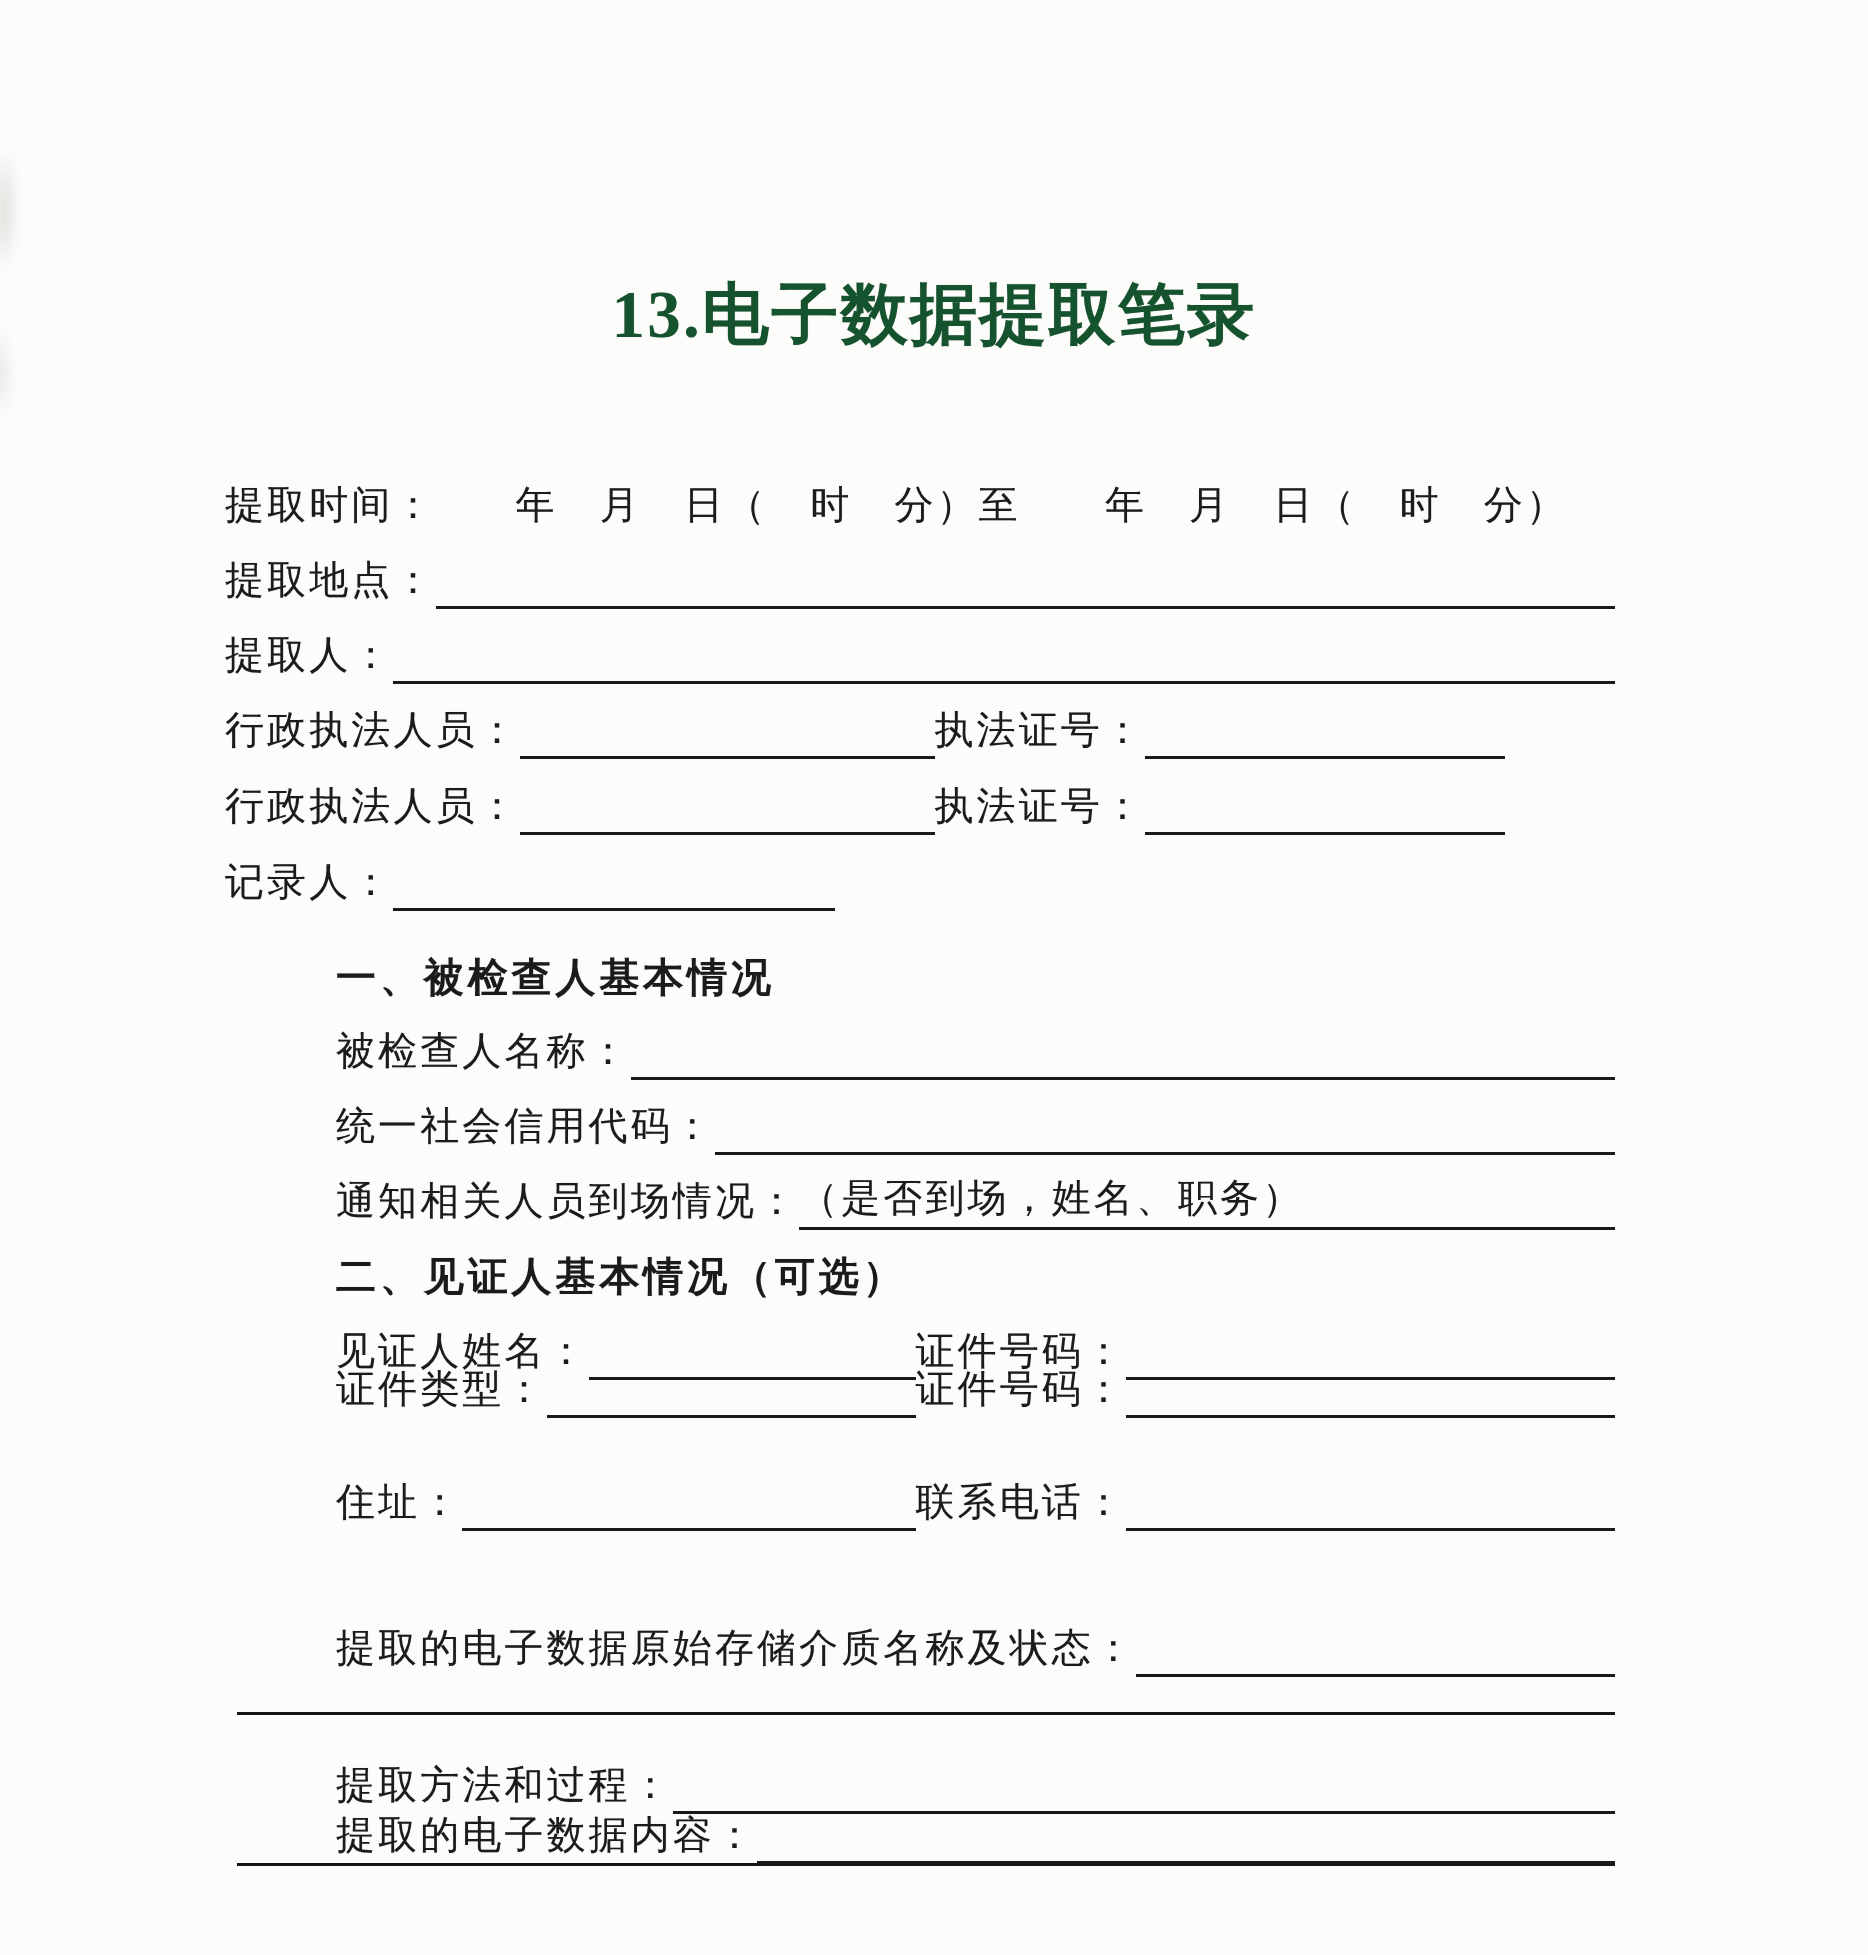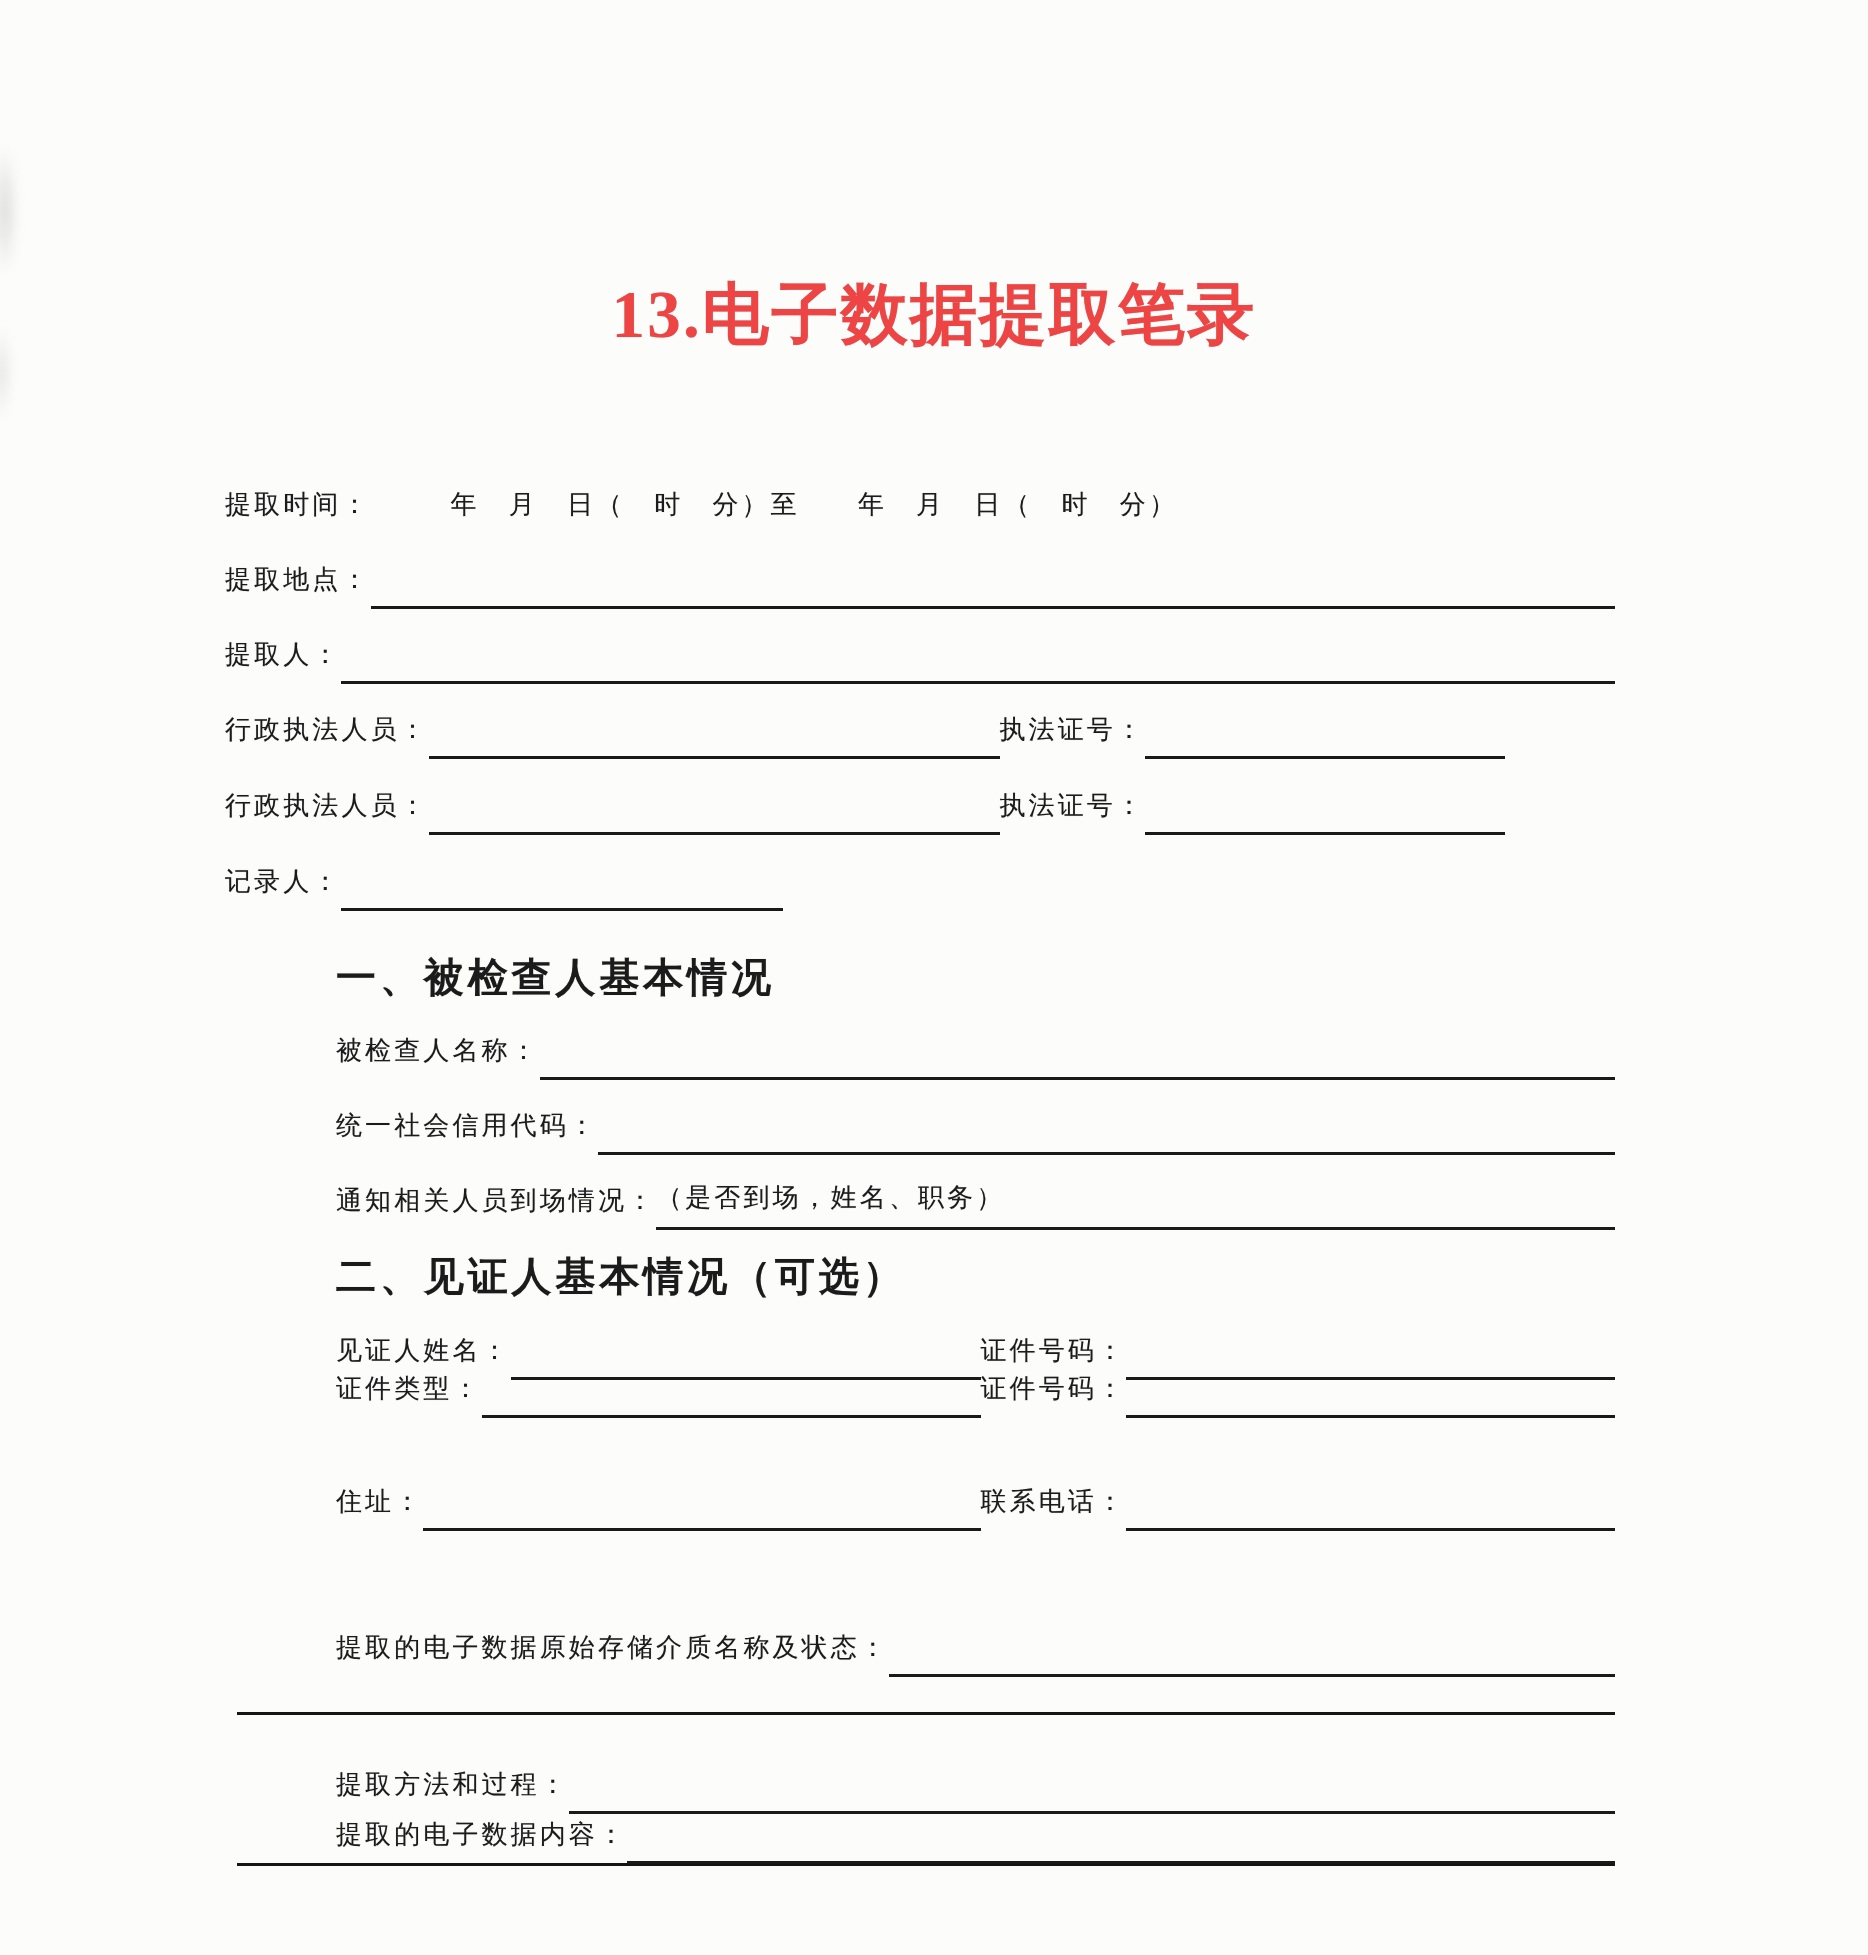--- a/index.html
+++ b/index.html
@@ -10,28 +10,28 @@
     overflow:hidden;
     font-family:"Liberation Serif","DejaVu Serif",serif;
     color:#1b1b1b;
   }
   .txt-soft{ text-shadow:0 0 0.8px rgba(25,25,25,.35); }
   .title{
     position:absolute;top:269px;left:0;width:100%;
     text-align:center;
     font-size:67px;font-weight:700;letter-spacing:2.3px;
     font-family:"Liberation Serif","DejaVu Serif",serif;
-    color:#ef4444;
+    color:#14532d;
     white-space:nowrap;
   }
   .row{
     position:absolute;left:225px;right:253px;height:58px;
     display:flex;align-items:flex-end;
     white-space:nowrap;
-    font-size:26px;letter-spacing:3.1px;
+    font-size:39px;letter-spacing:3.1px;
     line-height:58px;
   }
   .row .lab{ line-height:58px; }
   .ind{ padding-left:111px;margin-top:20px; }
   .ul{
     display:inline-block;height:4.7px;
     border-bottom:3.1px solid #1a1a1a;
   }
   .fill{ flex:1 1 auto; }
   .on-line{

